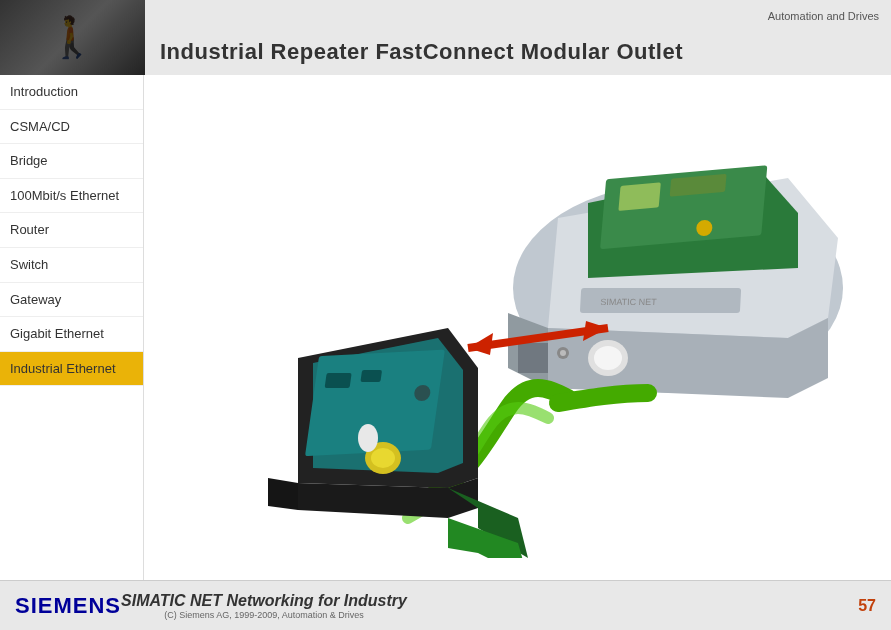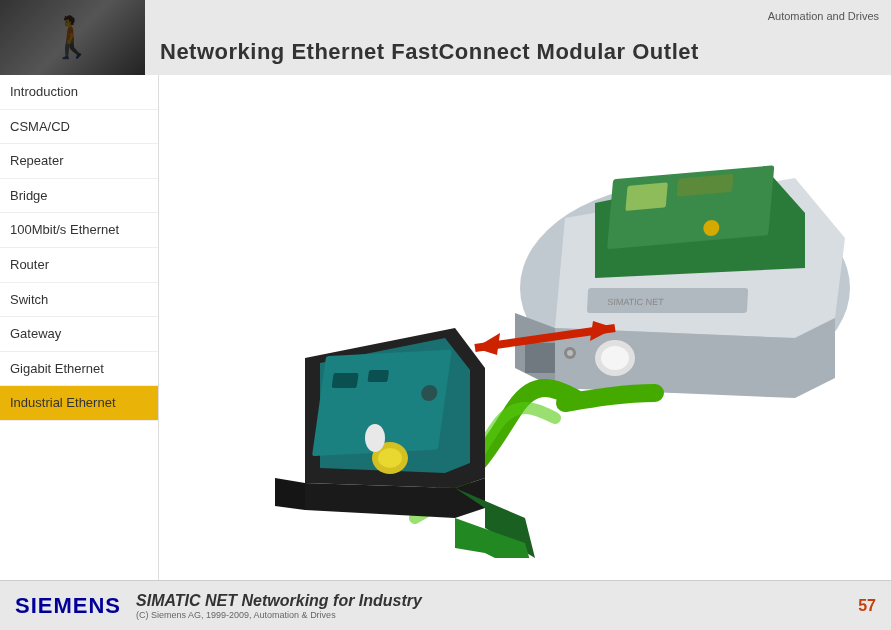--- a/index.html
+++ b/index.html
@@ -62,21 +62,21 @@
     }
 
     
     .main-layout {
       display: flex;
       height: calc(630px - 75px - 50px);
     }
 
     
     .sidebar {
-      width: 159px;
+      width: 144px;
       background: #fff;
       border-right: 1px solid #ddd;
       display: flex;
       flex-direction: column;
     }
     .sidebar-item {
       padding: 9px 8px 9px 10px;
       font-size: 13px;
       color: #333;
       cursor: pointer;
@@ -111,21 +111,21 @@
       background: #e8e8e8;
       display: flex;
       align-items: center;
       justify-content: space-between;
       padding: 0 15px;
       border-top: 1px solid #ccc;
     }
     .footer-left {
       display: flex;
       align-items: center;
-      gap: 15px;
+      text-align: center;
     }
     .siemens-logo {
       font-size: 22px;
       font-weight: bold;
       color: #009;
       letter-spacing: 1px;
     }
     .footer-text {
       display: flex;
       flex-direction: column;
@@ -151,31 +151,30 @@
   </style>
 </head>
 <body>
 
 <div class="header">
   <div class="header-logo">
     <div class="header-logo-inner"></div>
   </div>
   <div class="header-title-area">
     <span class="automation-drives">Automation and Drives</span>
-    <h1 class="page-title">Networking Ethernet FastConnect Modular Outlet</h1>
+    <h1 class="page-title">Industrial Repeater FastConnect Modular Outlet</h1>
   </div>
 </div>
 
 <div class="main-layout">
 
   <nav class="sidebar">
 
   <div class="sidebar-item">Introduction</div>
       <div class="sidebar-item">CSMA/CD</div>
-      <div class="sidebar-item">Repeater</div>
       <div class="sidebar-item">Bridge</div>
       <div class="sidebar-item">100Mbit/s Ethernet</div>
       <div class="sidebar-item">Router</div>
       <div class="sidebar-item">Switch</div>
       <div class="sidebar-item">Gateway</div>
       <div class="sidebar-item">Gigabit Ethernet</div>
       <div class="sidebar-item active">Industrial Ethernet</div>
     </nav>
 
   <main class="content">

